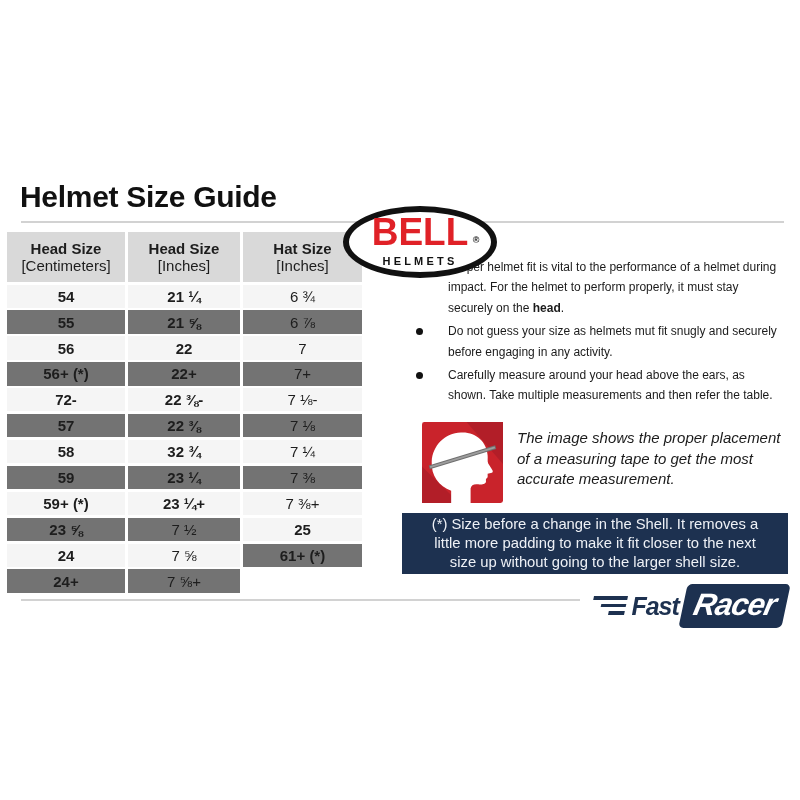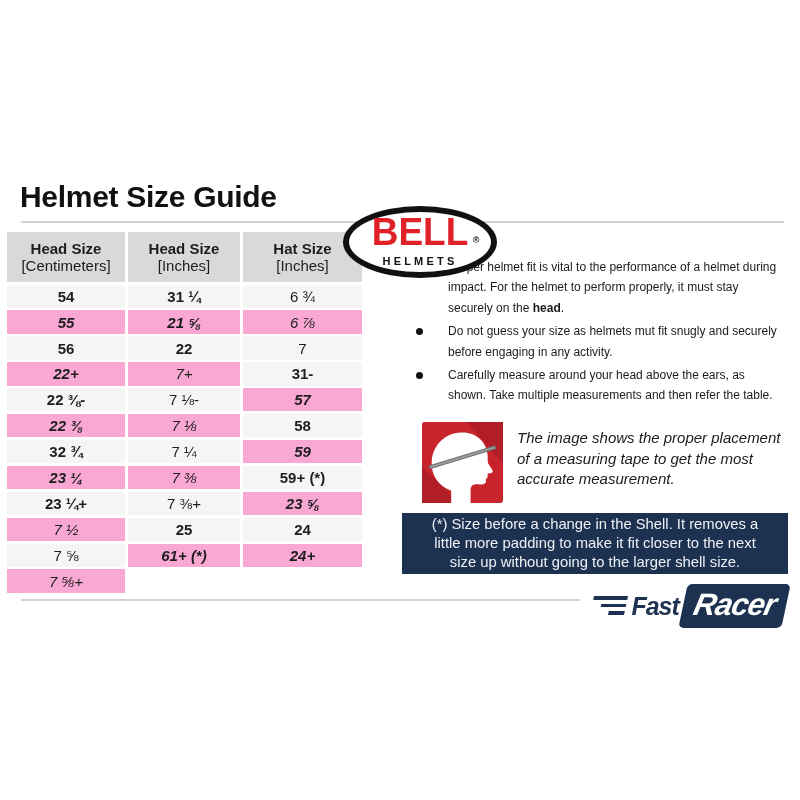--- a/index.html
+++ b/index.html
@@ -29,21 +29,21 @@
   
   .size-table{position:absolute;left:7px;top:232px;width:355px;display:grid;
     grid-template-columns:118px 112px 119px;grid-template-rows:50px repeat(12,23.3px);
     column-gap:3px;row-gap:2.6px;}
   .cell{display:flex;align-items:center;justify-content:center;font-size:15px;color:#1d1d1d;}
   .cell.b{font-weight:bold;}
   .cell.h{flex-direction:column;background:#d9d9d9;line-height:17px;}
   .cell.h b{font-size:15px;}
   .cell.h span{font-size:15px;font-weight:normal;}
   .lt{background:#f5f5f5;}
-  .gy{background:#f9a8d4;font-style:italic;}
+  .gy{background:#737373;}
 
   
   .bullets{position:absolute;left:400px;top:257px;width:388px;}
   .bullet{display:flex;margin:0 0 3px 0;}
   .dot{width:7px;height:7px;border-radius:50%;background:#111;margin:7px 0 0 16px;flex:none;}
   .btext{margin:0 0 0 25px;width:338px;font-size:12px;line-height:20.4px;color:#1b1b1b;}
   .btext b{font-weight:bold;}
 
   
   .figure{position:absolute;left:422px;top:422px;display:flex;}
@@ -95,35 +95,36 @@
     <div class="cell h">
       <b>Head Size</b>
       <span>[Inches]</span>
     </div>
     <div class="cell h">
       <b>Hat Size</b>
       <span>[Inches]</span>
     </div>
 
     <div class="cell lt b">54</div>
-    <div class="cell lt b">31 ¼</div>
+    <div class="cell lt b">21 ¼</div>
     <div class="cell lt">6 ¾</div>
 
     <div class="cell gy b">55</div>
     <div class="cell gy b">21 ⅝</div>
     <div class="cell gy">6 ⅞</div>
 
     <div class="cell lt b">56</div>
     <div class="cell lt b">22</div>
     <div class="cell lt">7</div>
 
+    <div class="cell gy b">56+ (*)</div>
     <div class="cell gy b">22+</div>
     <div class="cell gy">7+</div>
 
-    <div class="cell lt b">31-</div>
+    <div class="cell lt b">72-</div>
     <div class="cell lt b">22 ⅜-</div>
     <div class="cell lt">7 ⅛-</div>
 
     <div class="cell gy b">57</div>
     <div class="cell gy b">22 ⅜</div>
     <div class="cell gy">7 ⅛</div>
 
     <div class="cell lt b">58</div>
     <div class="cell lt b">32 ¾</div>
     <div class="cell lt">7 ¼</div>

